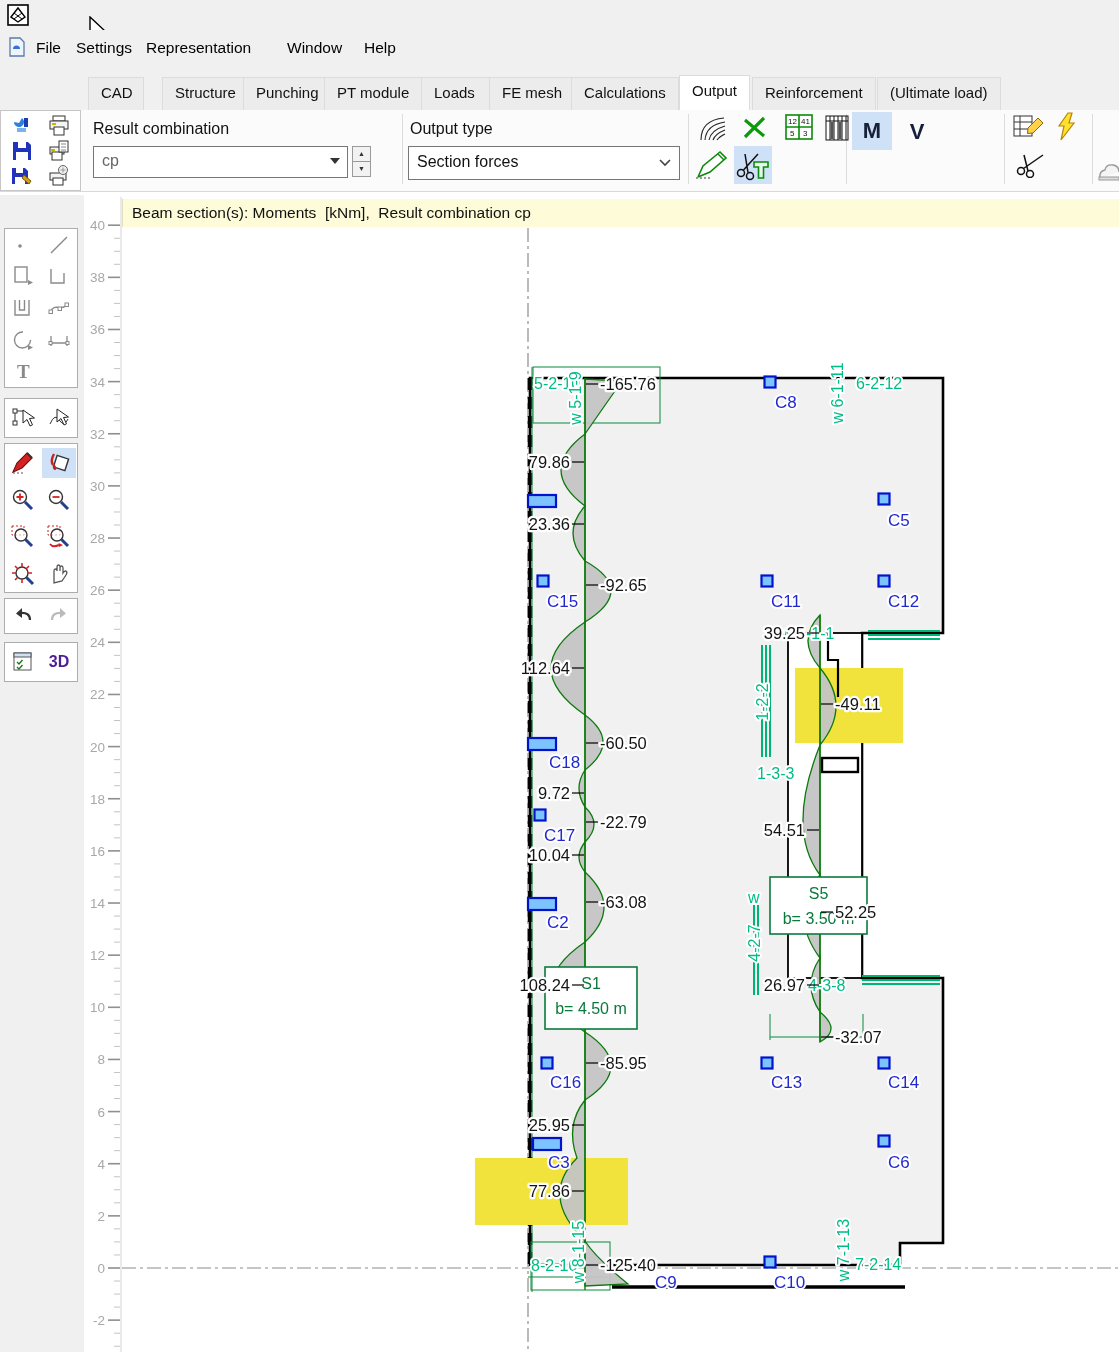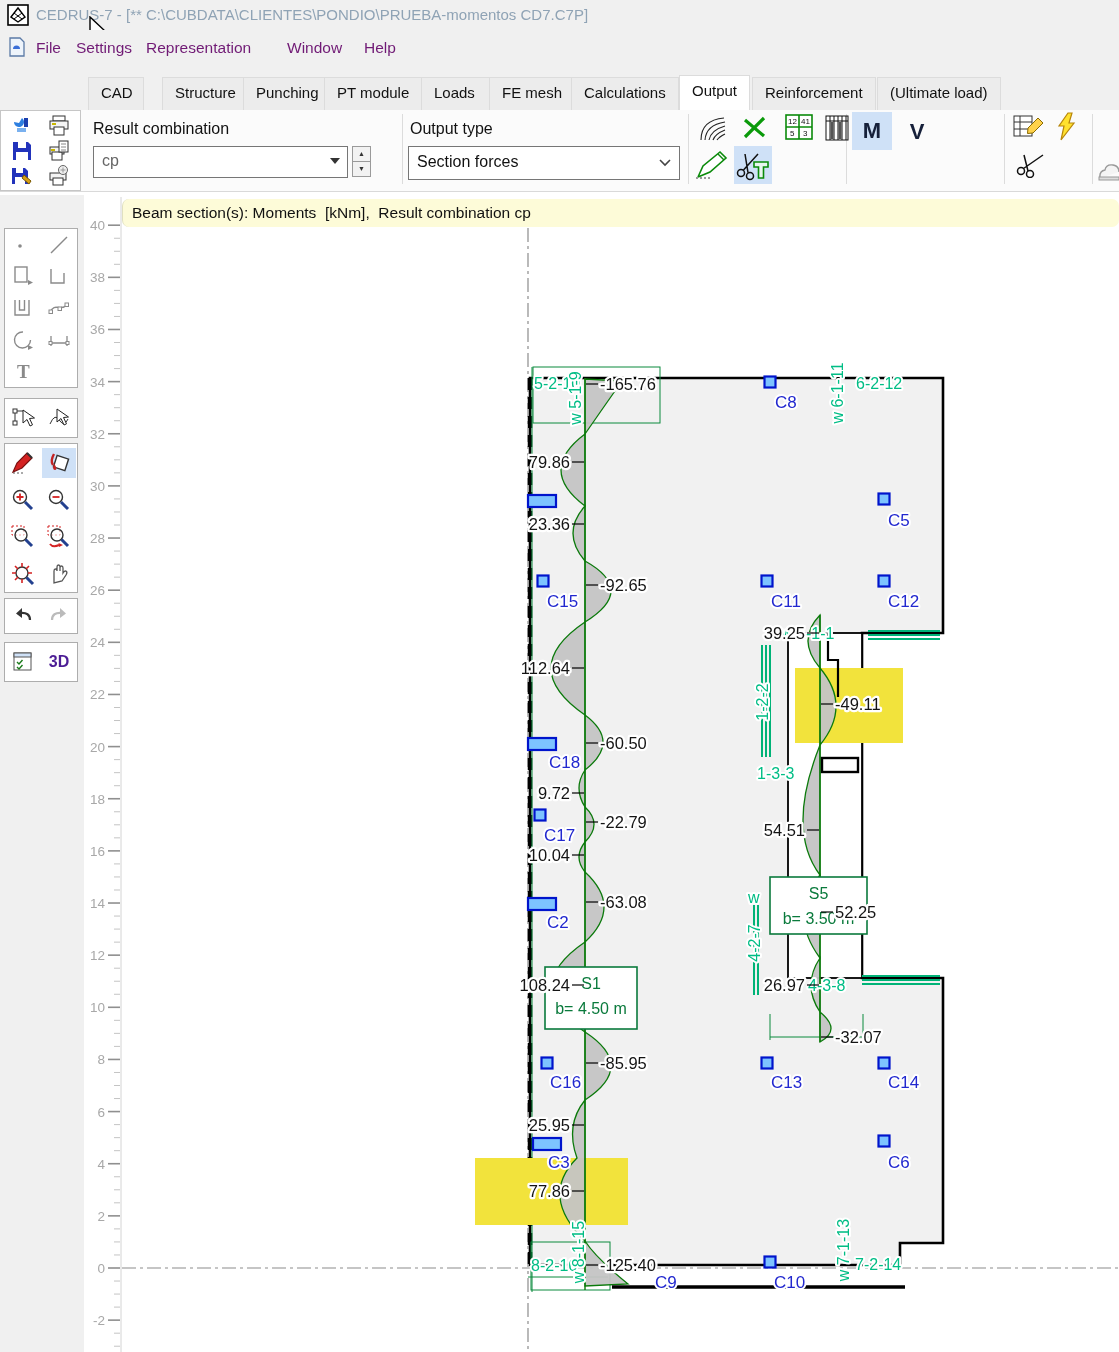--- a/index.html
+++ b/index.html
@@ -3,21 +3,21 @@
 <meta charset="utf-8">
 <style>
   * { margin:0; padding:0; box-sizing:border-box; }
   html,body { width:1119px; height:1352px; overflow:hidden; background:#fff;
     font-family:"Liberation Sans", sans-serif; }
   .abs { position:absolute; }
   
   #titlebar { left:0; top:0; width:1119px; height:30px; background:#f0f0f0; z-index:5; }
   #title-text { left:36px; top:6px; font-size:15px; color:#8fa3b5; white-space:pre; }
   #menubar { left:0; top:30px; width:1119px; height:42px; background:#f0f0f0; z-index:5; }
-  .menu-item { top:9px; font-size:15.5px; color:#701a75; }
+  .menu-item { top:9px; font-size:15.5px; color:#000000; }
   #tabrow { left:0; top:72px; width:1119px; height:38px; background:#f0f0f0; z-index:5; }
   .tab { position:absolute; top:5px; height:33px; padding:6px 12px 0 12px; font-size:15px;
     color:#111; background:#ececec; border:1px solid #dcdcdc; border-bottom:none; }
   .tab.active { background:#fff; height:35px; top:3px; z-index:6; }
   #toolstrip { left:0; top:110px; width:1119px; height:82px; background:#fbfbfb;
     border-bottom:1px solid #d9d9d9; z-index:5; }
   #fileicons { left:0; top:110px; width:81px; height:81px; background:#fff;
     border:1px solid #c6c6c6; z-index:6; display:grid; grid-template-columns:1fr 1fr;
     align-items:center; justify-items:center; padding:2px; }
   .vsep { position:absolute; top:114px; height:70px; width:1px; background:#dcdcdc; z-index:6; }
@@ -36,21 +36,21 @@
   
   #sidebar { left:0; top:195px; width:84px; height:1157px; background:#f0f0f0; z-index:5; }
   .group { position:absolute; left:4px; width:74px; background:#fff; border:1px solid #adadad;
     display:grid; grid-template-columns:1fr 1fr; align-items:center; justify-items:center; }
   .cell { width:34px; height:30px; display:flex; align-items:center; justify-content:center; }
   .cell.sel { background:#cfe1f7; }
   
   #plan-svg { left:0; top:0; width:1119px; height:1352px; z-index:1; }
   #infobar { left:122px; top:199px; width:997px; height:28px; background:#fdfbd8;
     border-left:1px solid #e0e0c0; z-index:4; font-size:15.5px; color:#111;
-    padding:5px 0 0 9px; white-space:pre;border-radius:7px; }
+    padding:5px 0 0 9px; white-space:pre; }
   .rlabel { font:13.5px "Liberation Sans", sans-serif; fill:#a8a8a8; }
   .mval  { font:16.5px "Liberation Sans", sans-serif; fill:#141414; stroke:#fff;
            stroke-width:4.5; paint-order:stroke; stroke-linejoin:round; }
   .clabel{ font:17px "Liberation Sans", sans-serif; fill:#2228cf; stroke:#fff;
            stroke-width:4; paint-order:stroke; stroke-linejoin:round; }
   .wlabel{ font:16px "Liberation Sans", sans-serif; fill:#00bd85; stroke:#fff;
            stroke-width:4; paint-order:stroke; stroke-linejoin:round; }
   .blabel{ font:16px "Liberation Sans", sans-serif; fill:#0a7a3c; stroke:#fff;
            stroke-width:3; paint-order:stroke; stroke-linejoin:round; }
   .mfill { fill:#c4c4c4; fill-opacity:.95; stroke:#0b7a0b; stroke-width:1.3; }
@@ -329,21 +329,20 @@
       <text x="835" y="1043" class="mval">-32.07</text>
     </g>
 </svg>
 
 <div id="titlebar" class="abs">
   <svg class="abs" style="left:7px;top:4px" width="22" height="22">
     <rect x="1" y="1" width="20" height="20" fill="#fff" stroke="#000" stroke-width="1.6"></rect>
     <path d="M4 13 L11 4 L18 13 L11 18 Z" fill="none" stroke="#000" stroke-width="1.4"></path>
     <path d="M7 9 L15 15 M15 9 L7 15" stroke="#000" stroke-width="1"></path>
   </svg>
-  <div id="title-text" class="abs">CEDRUS-7 - [** C:\CUBDATA\CLIENTES\PONDIO\PRUEBA-momentos CD7.C7P]</div>
   <svg class="abs" style="left:88px;top:16px;z-index:9" width="20" height="28">
     <path d="M2,1 L2,21 L7,16.5 L10.5,24.5 L14,23 L10.5,15 L17,15 Z" fill="#fff" stroke="#000" stroke-width="1.4"></path>
   </svg>
 </div>
 
 <div id="menubar" class="abs">
   <svg class="abs" style="left:8px;top:7px" width="18" height="20">
     <path d="M2 1 H12 L16 5 V19 H2 Z" fill="#eef4fb" stroke="#5b7aa6" stroke-width="1.3"></path>
     <path d="M5 12 a3.5 3.5 0 1 1 7 0 l-2 0" fill="#3a6fd8"></path>
   </svg>

